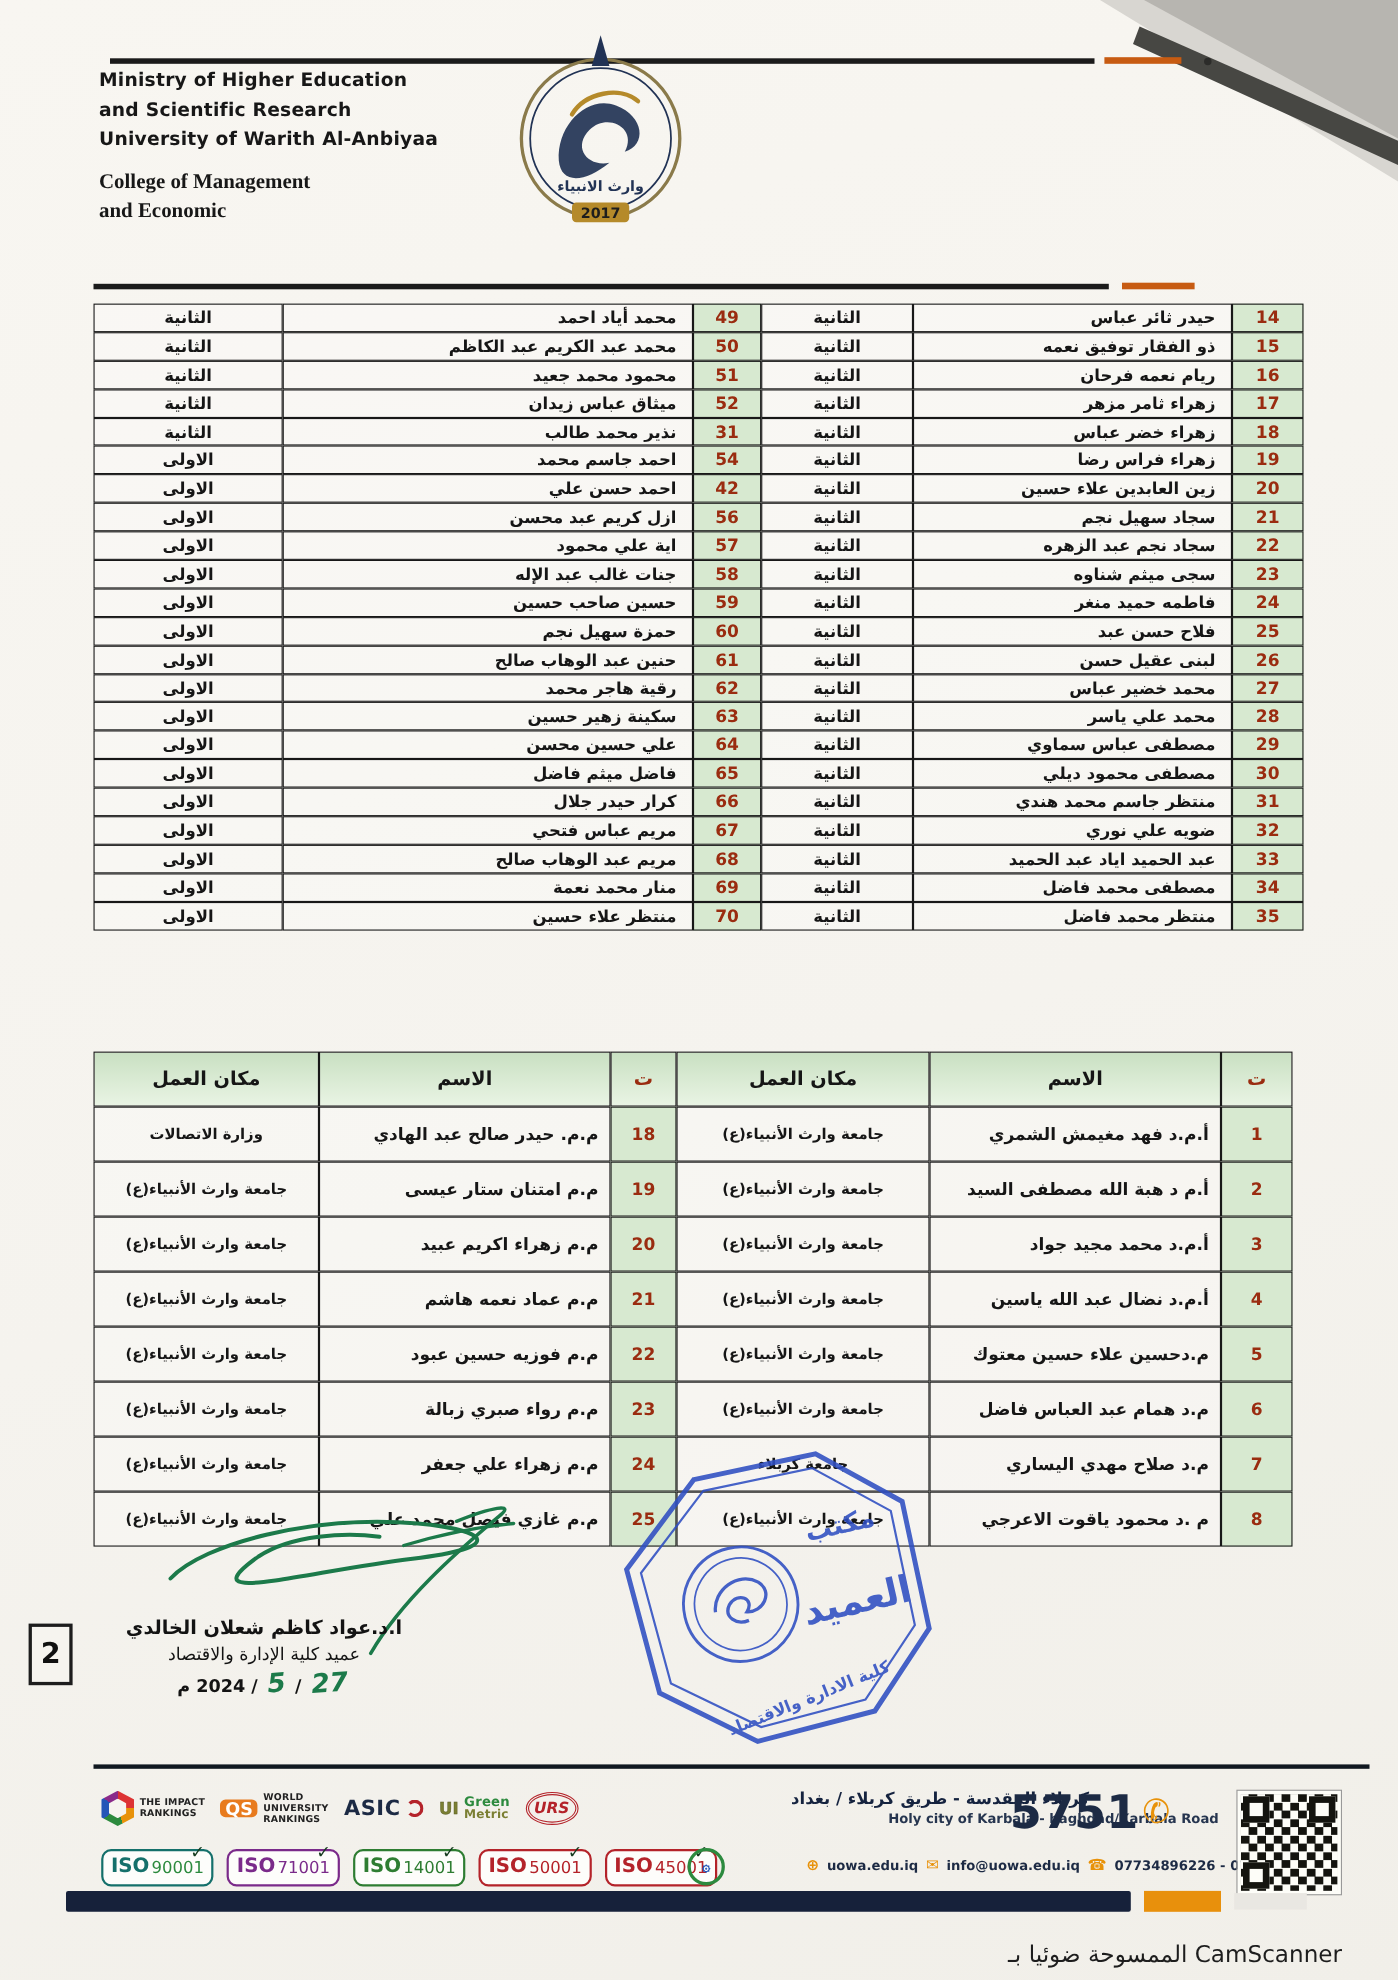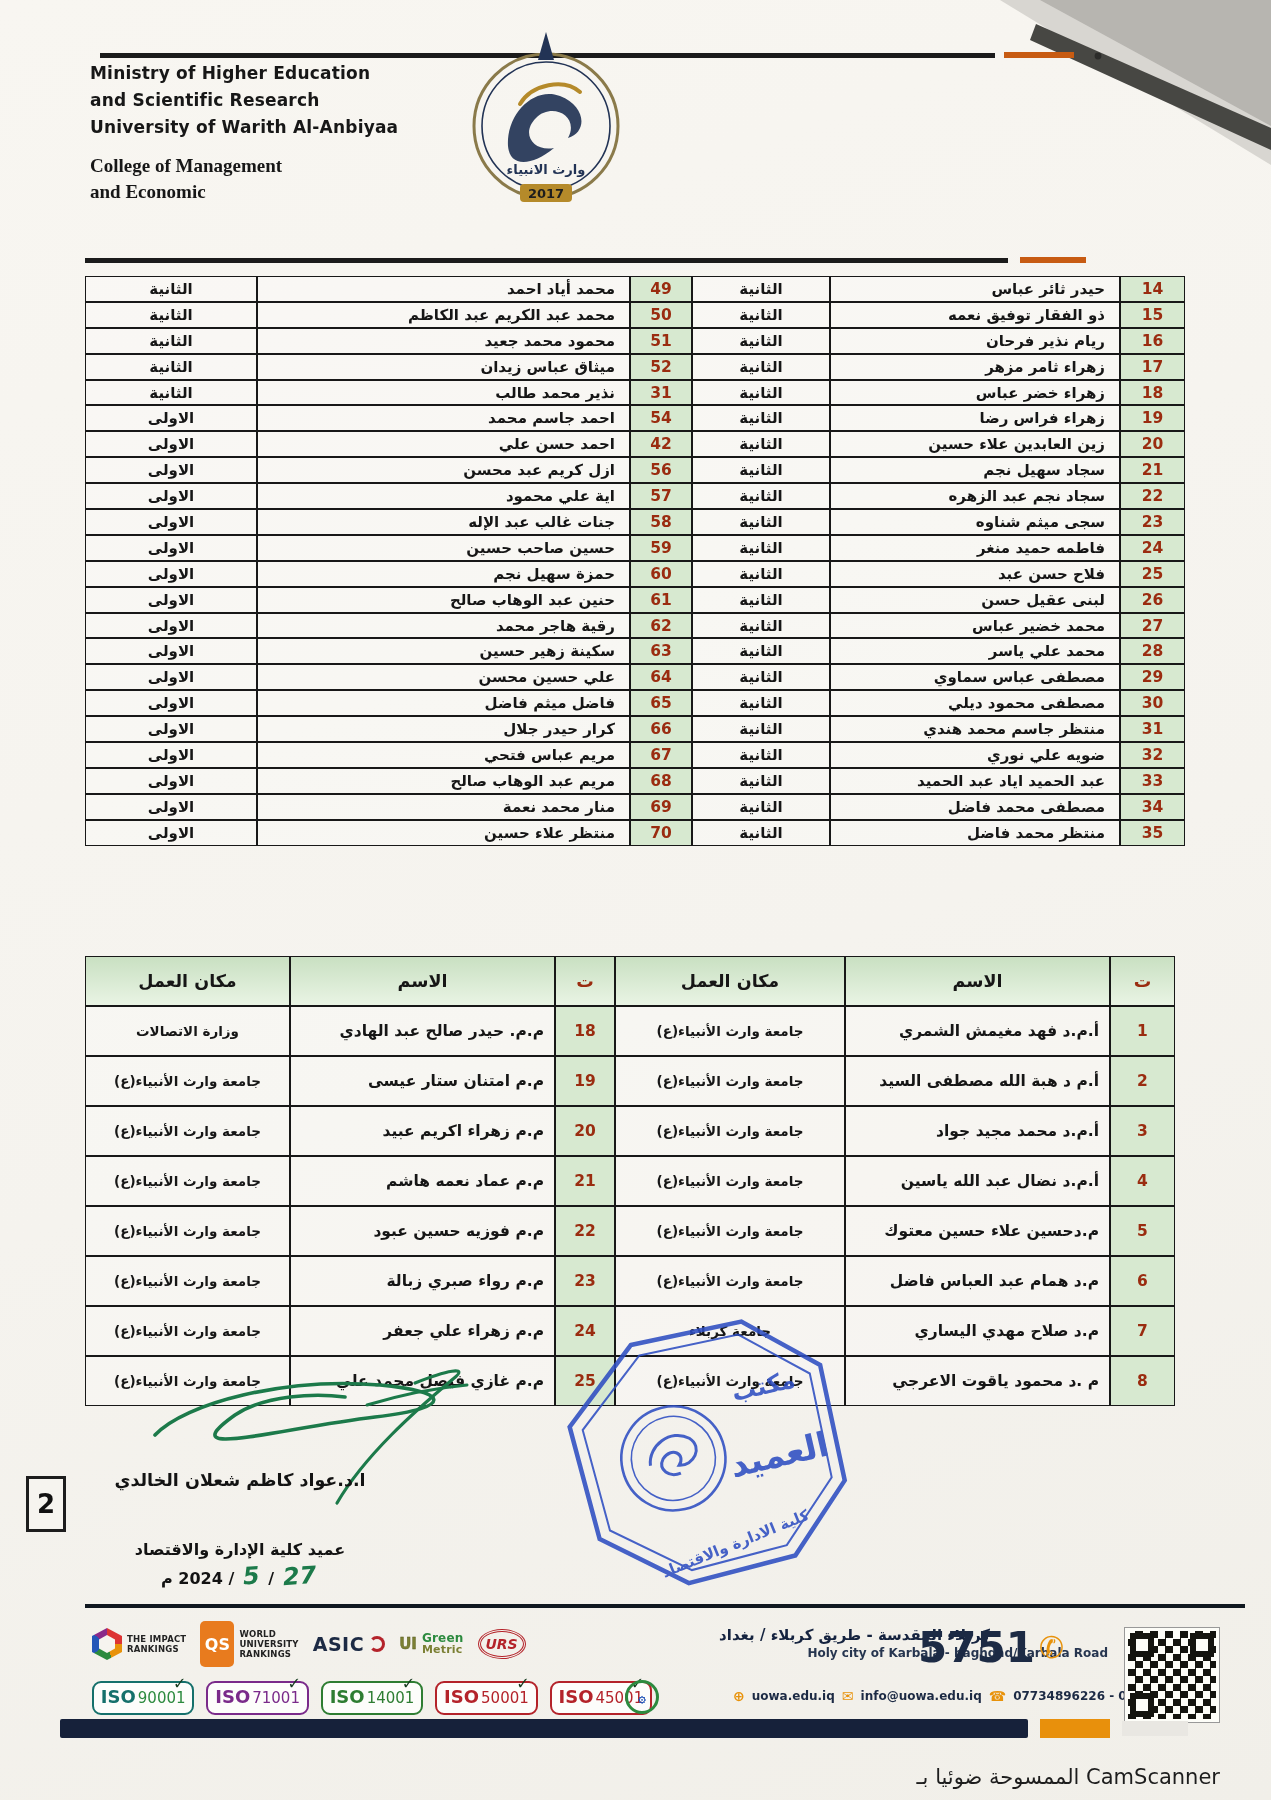--- a/index.html
+++ b/index.html
@@ -37,35 +37,35 @@
   .t2-right { left:615px; top:956px; grid-template-columns:230px 265px 65px; grid-auto-rows:50px; }
   .t2-left .cell, .t2-right .cell { font-size:15.5px; }
   .cell.hd { background:linear-gradient(#c9e0c2,#e9f4e4); font-size:17.5px; direction:rtl;}
   .cell.hd.num-h { color:#9a2c10; }
   .cell.place { direction:rtl; font-size:13.5px; }
   .t2-left .cell.name, .t2-right .cell.name { font-size:15.5px; padding-right:10px;}
 
   
   .sig-block { left:110px; top:1468px; width:260px; text-align:center; direction:rtl; color:#131313;}
   .sig-name { font-size:17.5px; font-weight:700; line-height:24px;}
-  .sig-title { font-size:16px; font-weight:700; line-height:24px;margin-top:46px;}
+  .sig-title { font-size:16px; font-weight:400; line-height:24px;}
   .sig-date { font-size:16px; font-weight:700; line-height:28px; direction:rtl;}
   .hand { color:#1c7a4a; font-size:24px; font-weight:700; font-style:italic; display:inline-block; transform:rotate(-4deg); padding:0 3px;}
   .pagenum-box { left:26px; top:1476px; width:40px; height:56px; border:3px solid #1d1d1d;
                  display:flex; align-items:center; justify-content:center; font-size:26px; font-weight:700; color:#111; background:#f6f4ef;}
 
   
   .foot-rule { left:85px; top:1604px; width:1160px; height:4px; background:#101820; position:absolute;}
   .logos-row { left:92px; top:1616px; width:520px; height:56px; display:flex; align-items:center; gap:14px; position:absolute;}
   .logo-item { display:flex; align-items:center; gap:5px;}
   .hexa { width:30px; height:32px; clip-path:polygon(50% 0,100% 25%,100% 75%,50% 100%,0 75%,0 25%);
           background:conic-gradient(#d33 0 25%,#e8920a 0 45%,#2c8a3e 0 65%,#2456b8 0 85%,#8a2a8a 0 100%); position:relative;}
   .hexa::after { content:""; position:absolute; inset:7px; clip-path:inherit; background:#f6f4ef;}
   .tiny-label { font-size:8.5px; font-weight:700; color:#222; line-height:10px; letter-spacing:.2px;}
-  .qs-box { width:34px; height:46px; background:#e87b1e; border-radius:5px; color:#fff; font-weight:700; font-size:16px;
+  .qs-box { width:34px; height:16px; background:#e87b1e; border-radius:5px; color:#fff; font-weight:700; font-size:16px;
             display:flex; align-items:center; justify-content:center;}
   .asic-txt { font-size:19px; font-weight:700; color:#1c2a44; letter-spacing:.5px;}
   .asic-swirl { width:16px; height:16px; border:3px solid #b4232a; border-left-color:transparent; border-radius:50%;}
   .ui-txt { font-size:15px; font-weight:700; color:#7b7f33; -webkit-text-stroke:.4px #55591f;}
   .green-txt { font-size:12px; font-weight:700; color:#2c8a3e; line-height:11px;}
   .metric-txt { font-size:11px; font-weight:700; color:#7b7f33; line-height:11px;}
   .urs-oval { width:48px; height:30px; border:3px double #b4232a; border-radius:50%; color:#b4232a; font-weight:700;
               font-size:14px; font-style:italic; display:flex; align-items:center; justify-content:center;}
   .iso-row { left:92px; top:1678px; width:560px; height:40px; display:flex; align-items:center; gap:12px; position:absolute;}
   .iso-badge { min-width:84px; height:34px; border:2.5px solid #333; border-radius:9px; display:flex; align-items:baseline;
@@ -227,21 +227,21 @@
 
       <div class="cell stage">الثانية</div>
       <div class="cell name">حيدر ثائر عباس</div>
       <div class="cell num">14</div>
 
       <div class="cell stage">الثانية</div>
       <div class="cell name">ذو الفقار توفيق نعمه</div>
       <div class="cell num">15</div>
 
       <div class="cell stage">الثانية</div>
-      <div class="cell name">ريام نذير فرحان</div>
+      <div class="cell name">ريام نعمه فرحان</div>
       <div class="cell num">16</div>
 
       <div class="cell stage">الثانية</div>
       <div class="cell name">زهراء ثامر مزهر</div>
       <div class="cell num">17</div>
 
       <div class="cell stage">الثانية</div>
       <div class="cell name">زهراء خضر عباس</div>
       <div class="cell num">18</div>
 

